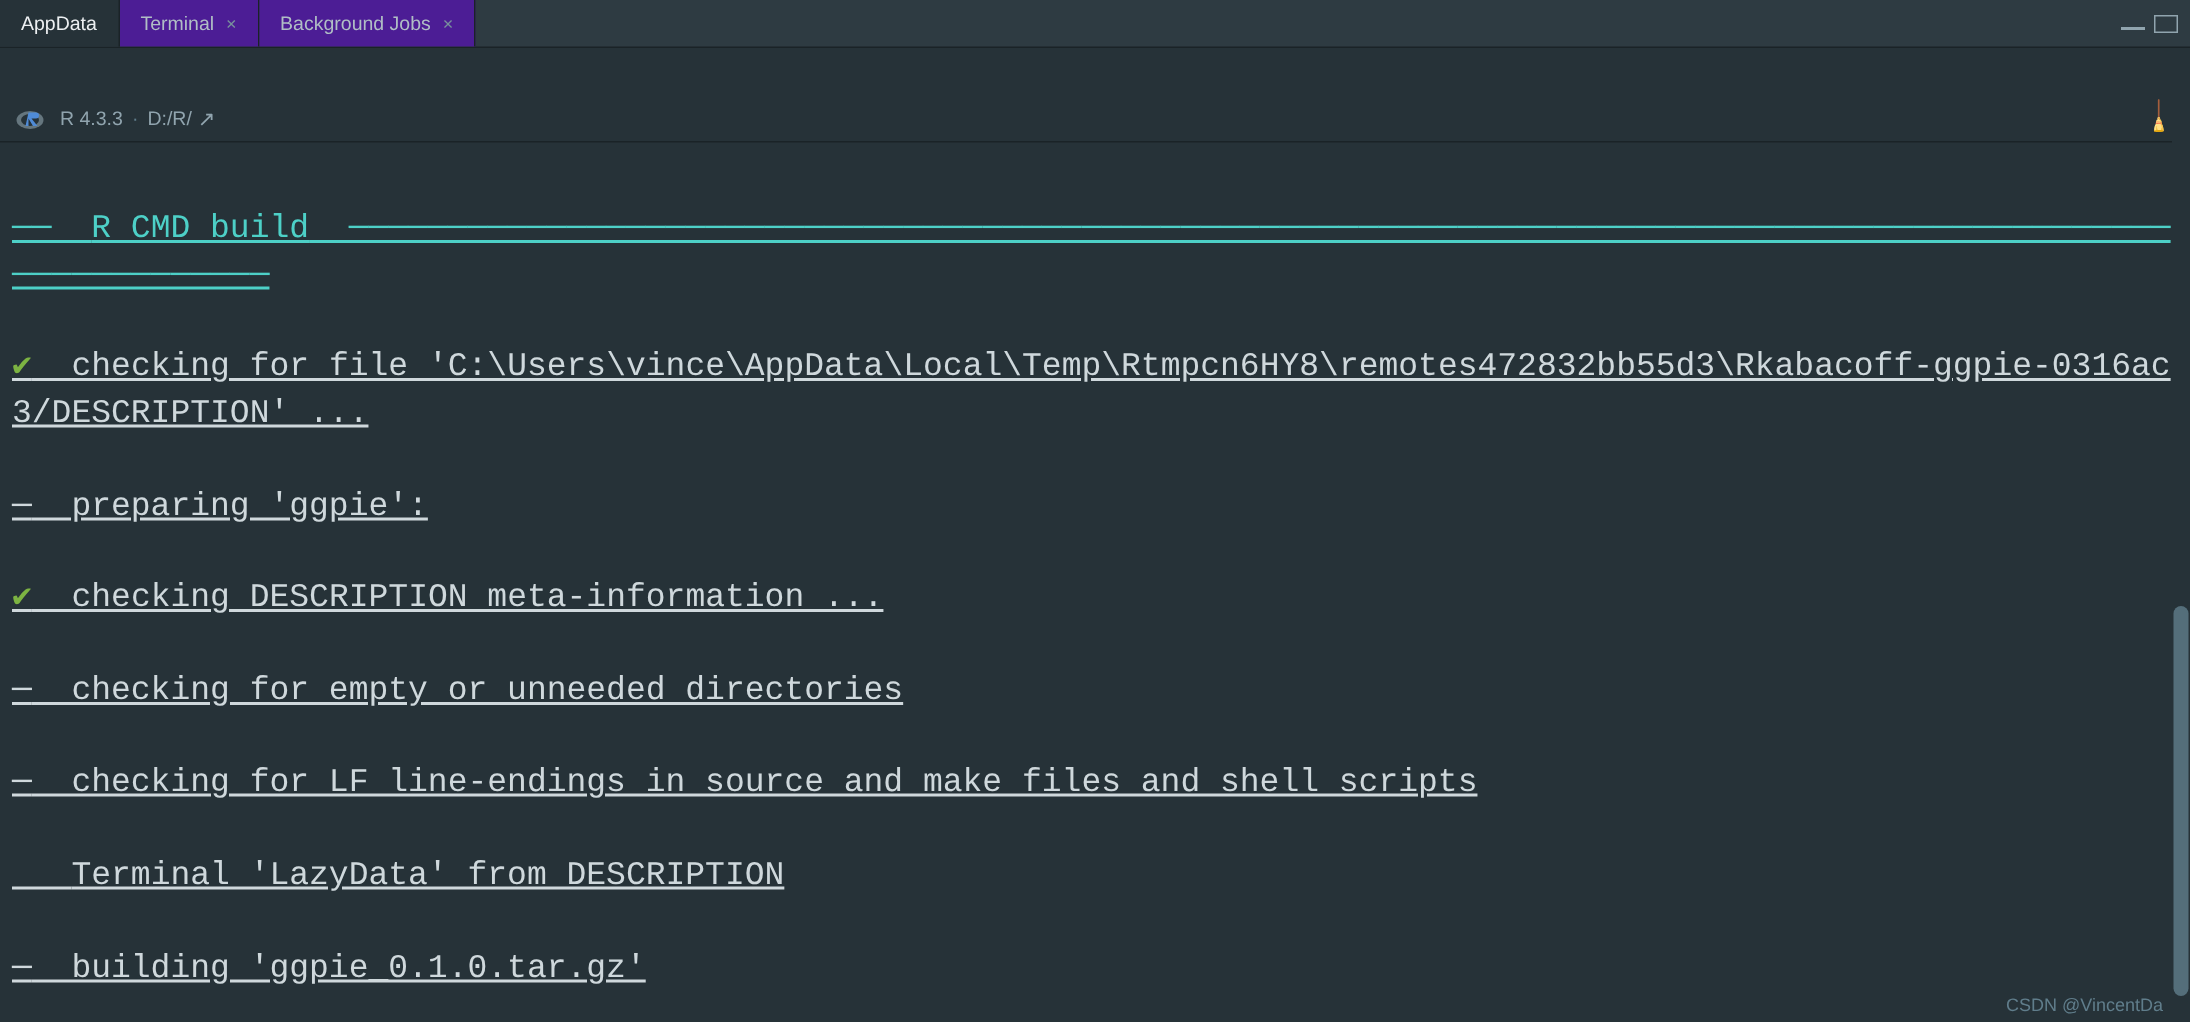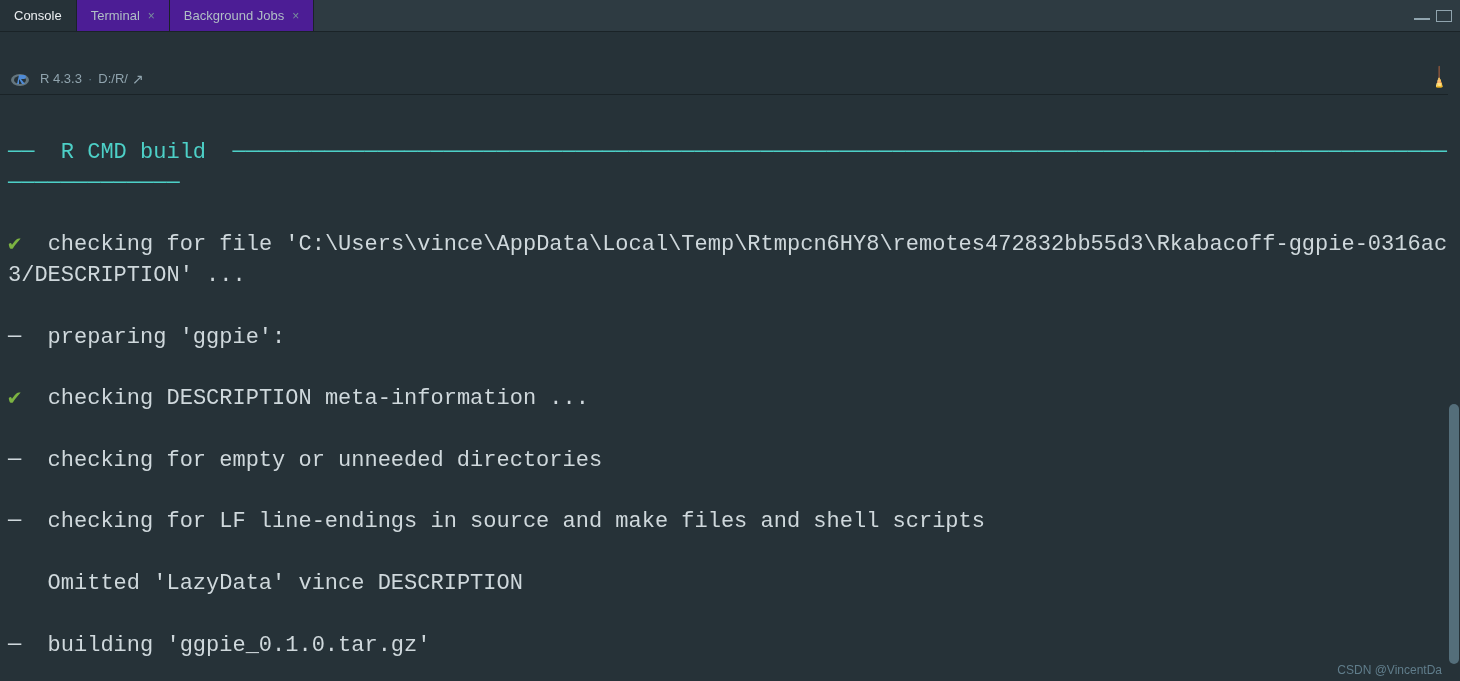--- a/index.html
+++ b/index.html
@@ -94,21 +94,21 @@
 .console-body {
   padding: 12px 8px;
   font-family: 'Consolas', 'Courier New', monospace;
   font-size: 22px;
   line-height: 1.4;
   white-space: pre-wrap;
   word-break: break-all;
   height: calc(681px - 64px);
   overflow: hidden;
 }
-.line { display: block; }
+.line { display: block; text-decoration: underline; }
 .build-header { color: #4dd0c7; }
 .check { color: #7cb342; }
 .dash { color: #cfd8dc; }
 .body-text { color: #cfd8dc; }
 .scrollbar {
   position: absolute;
   right: 0;
   top: 64px;
   width: 12px;
   height: calc(681px - 64px);
@@ -130,21 +130,21 @@
   font-size: 12px;
   color: #607d8b;
   font-family: sans-serif;
 }
 </style>
 </head>
 <body>
 
 <div class="tab-bar">
   <div class="tab active">
-    <span>Console</span>
+    <span>AppData</span>
   </div>
   <div class="tab">
     <span>Terminal</span>
     <span class="close">×</span>
   </div>
   <div class="tab">
     <span>Background Jobs</span>
     <span class="close">×</span>
   </div>
   <div class="tab-bar-right">
@@ -168,21 +168,21 @@
   <span class="brush-icon">🧹</span>
 </div>
 
 <div class="console-body">
 <span class="line build-header"><span>──  </span><span>R CMD build</span><span>  ─────────────────────────────────────────────────────────────────────────────────────────────────────────</span></span>
 <span class="line"><span class="check">✔</span><span class="body-text">  checking for file 'C:\Users\vince\AppData\Local\Temp\Rtmpcn6HY8\remotes472832bb55d3\Rkabacoff-ggpie-0316ac3/DESCRIPTION' ...</span></span>
 <span class="line"><span class="dash">─</span><span class="body-text">  preparing 'ggpie':</span></span>
 <span class="line"><span class="check">✔</span><span class="body-text">  checking DESCRIPTION meta-information ...</span></span>
 <span class="line"><span class="dash">─</span><span class="body-text">  checking for empty or unneeded directories</span></span>
 <span class="line"><span class="dash">─</span><span class="body-text">  checking for LF line-endings in source and make files and shell scripts</span></span>
-<span class="line body-text">   Omitted 'LazyData' vince DESCRIPTION</span>
+<span class="line body-text">   Terminal 'LazyData' from DESCRIPTION</span>
 <span class="line"><span class="dash">─</span><span class="body-text">  building 'ggpie_0.1.0.tar.gz'</span></span>
 <span class="line body-text">   </span>
 
 
 
 
 
 </div>
 
 <div class="scrollbar">

